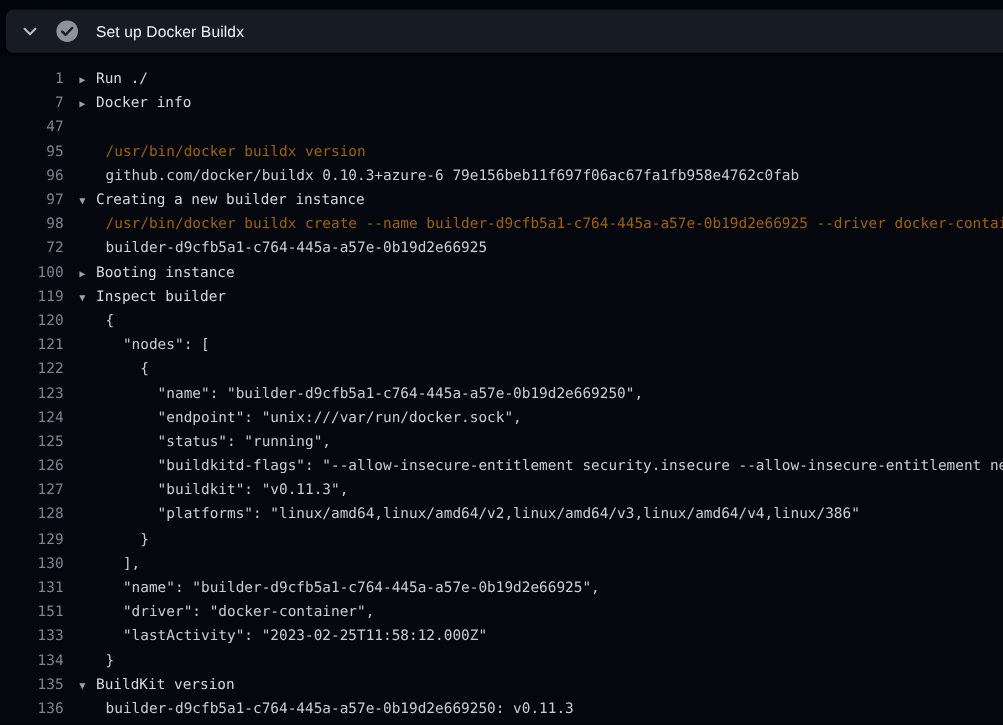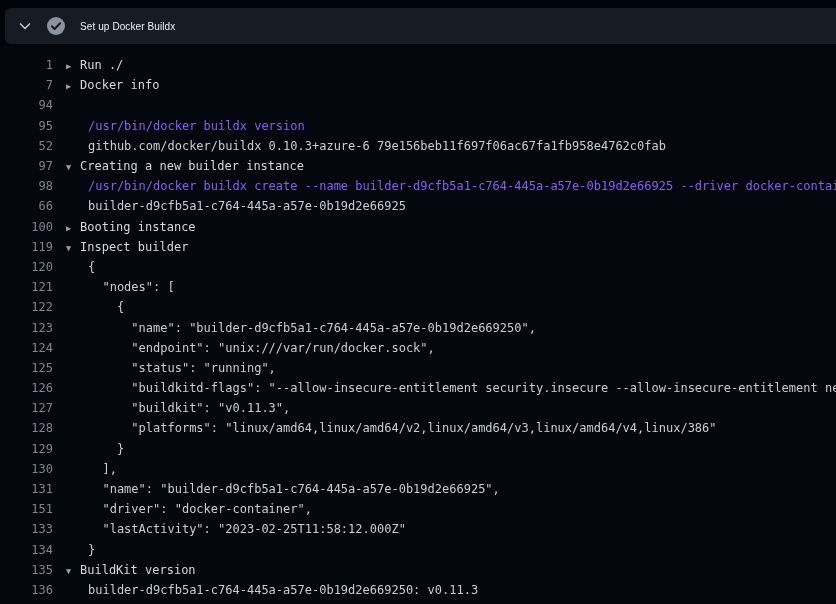--- a/index.html
+++ b/index.html
@@ -19,21 +19,21 @@
     display:flex;
     align-items:center;
     box-sizing:border-box;
     padding-left:12px;
     cursor:pointer;
   }
   .chev { width:16px; height:16px; margin-right:13px; flex:none; display:flex; align-items:center; justify-content:center; }
   .status { width:20px; height:20px; margin-right:14px; flex:none; display:flex; align-items:center; justify-content:center; }
   .step-title {
     font-family:"Liberation Sans", sans-serif;
-    font-size:10px;
+    font-size:13px;
     font-weight:500;
     color:#eef2f6;
     letter-spacing:0.1px;
   }
   .log-area {
     position:absolute;
     left:0; top:46px; right:0; bottom:0;
     background:#04070d;
     padding-top:9px;
     box-sizing:border-box;
@@ -63,21 +63,21 @@
   }
   .marker {
     display:inline-block;
     width:14px;
     font-size:8.5px;
     color:#9ba3ab;
     cursor:pointer;
   }
   .t-group   { color:#d2d9df;margin-top:12px; }
   .t-output  { color:#c6ced6; padding-left:22px; display:inline-block; }
-  .t-command { color:#8b5cf6; padding-left:22px; display:inline-block; }
+  .t-command { color:#a16207; padding-left:22px; display:inline-block; }
   .group-row { cursor:pointer; }
 </style>
 </head>
 <body>
 
 <div class="step-header">
   <span class="chev">
     <svg viewBox="0 0 16 16" width="16" height="16">
       <path d="M3.5 6l4.5 4.5L12.5 6" stroke="#b8c0c8" stroke-width="1.7" fill="none" stroke-linecap="round" stroke-linejoin="round"></path>
     </svg>
@@ -88,26 +88,26 @@
       <path d="M5.9 10.3l2.7 2.7 5.5-5.7" stroke="#171c24" stroke-width="2" fill="none" stroke-linecap="round" stroke-linejoin="round"></path>
     </svg>
   </span>
   <span class="step-title">Set up Docker Buildx</span>
 </div>
 
 <div class="log-area">
   <div id="log-lines">
       <div class="row group-row"><span class="num">1</span><span class="body"><span class="marker">▶</span><span class="t-group">Run ./</span></span></div>
       <div class="row group-row"><span class="num">7</span><span class="body"><span class="marker">▶</span><span class="t-group">Docker info</span></span></div>
-      <div class="row group-row"><span class="num">94</span></div>
+      <div class="row group-row"><span class="num">47</span></div>
       <div class="row"><span class="num">95</span><span class="body"><span class="t-command">/usr/bin/docker buildx version</span></span></div>
-      <div class="row"><span class="num">52</span><span class="body"><span class="t-output">github.com/docker/buildx 0.10.3+azure-6 79e156beb11f697f06ac67fa1fb958e4762c0fab</span></span></div>
+      <div class="row"><span class="num">96</span><span class="body"><span class="t-output">github.com/docker/buildx 0.10.3+azure-6 79e156beb11f697f06ac67fa1fb958e4762c0fab</span></span></div>
       <div class="row group-row"><span class="num">97</span><span class="body"><span class="marker">▼</span><span class="t-group">Creating a new builder instance</span></span></div>
       <div class="row"><span class="num">98</span><span class="body"><span class="t-command">/usr/bin/docker buildx create --name builder-d9cfb5a1-c764-445a-a57e-0b19d2e66925 --driver docker-container</span></span></div>
-      <div class="row"><span class="num">66</span><span class="body"><span class="t-output">builder-d9cfb5a1-c764-445a-a57e-0b19d2e66925</span></span></div>
+      <div class="row"><span class="num">72</span><span class="body"><span class="t-output">builder-d9cfb5a1-c764-445a-a57e-0b19d2e66925</span></span></div>
       <div class="row group-row"><span class="num">100</span><span class="body"><span class="marker">▶</span><span class="t-group">Booting instance</span></span></div>
       <div class="row group-row"><span class="num">119</span><span class="body"><span class="marker">▼</span><span class="t-group">Inspect builder</span></span></div>
       <div class="row"><span class="num">120</span><span class="body"><span class="t-output">{</span></span></div>
       <div class="row"><span class="num">121</span><span class="body"><span class="t-output">  "nodes": [</span></span></div>
       <div class="row"><span class="num">122</span><span class="body"><span class="t-output">    {</span></span></div>
       <div class="row"><span class="num">123</span><span class="body"><span class="t-output">      "name": "builder-d9cfb5a1-c764-445a-a57e-0b19d2e669250",</span></span></div>
       <div class="row"><span class="num">124</span><span class="body"><span class="t-output">      "endpoint": "unix:///var/run/docker.sock",</span></span></div>
       <div class="row"><span class="num">125</span><span class="body"><span class="t-output">      "status": "running",</span></span></div>
       <div class="row"><span class="num">126</span><span class="body"><span class="t-output">      "buildkitd-flags": "--allow-insecure-entitlement security.insecure --allow-insecure-entitlement network.host",</span></span></div>
       <div class="row"><span class="num">127</span><span class="body"><span class="t-output">      "buildkit": "v0.11.3",</span></span></div>

